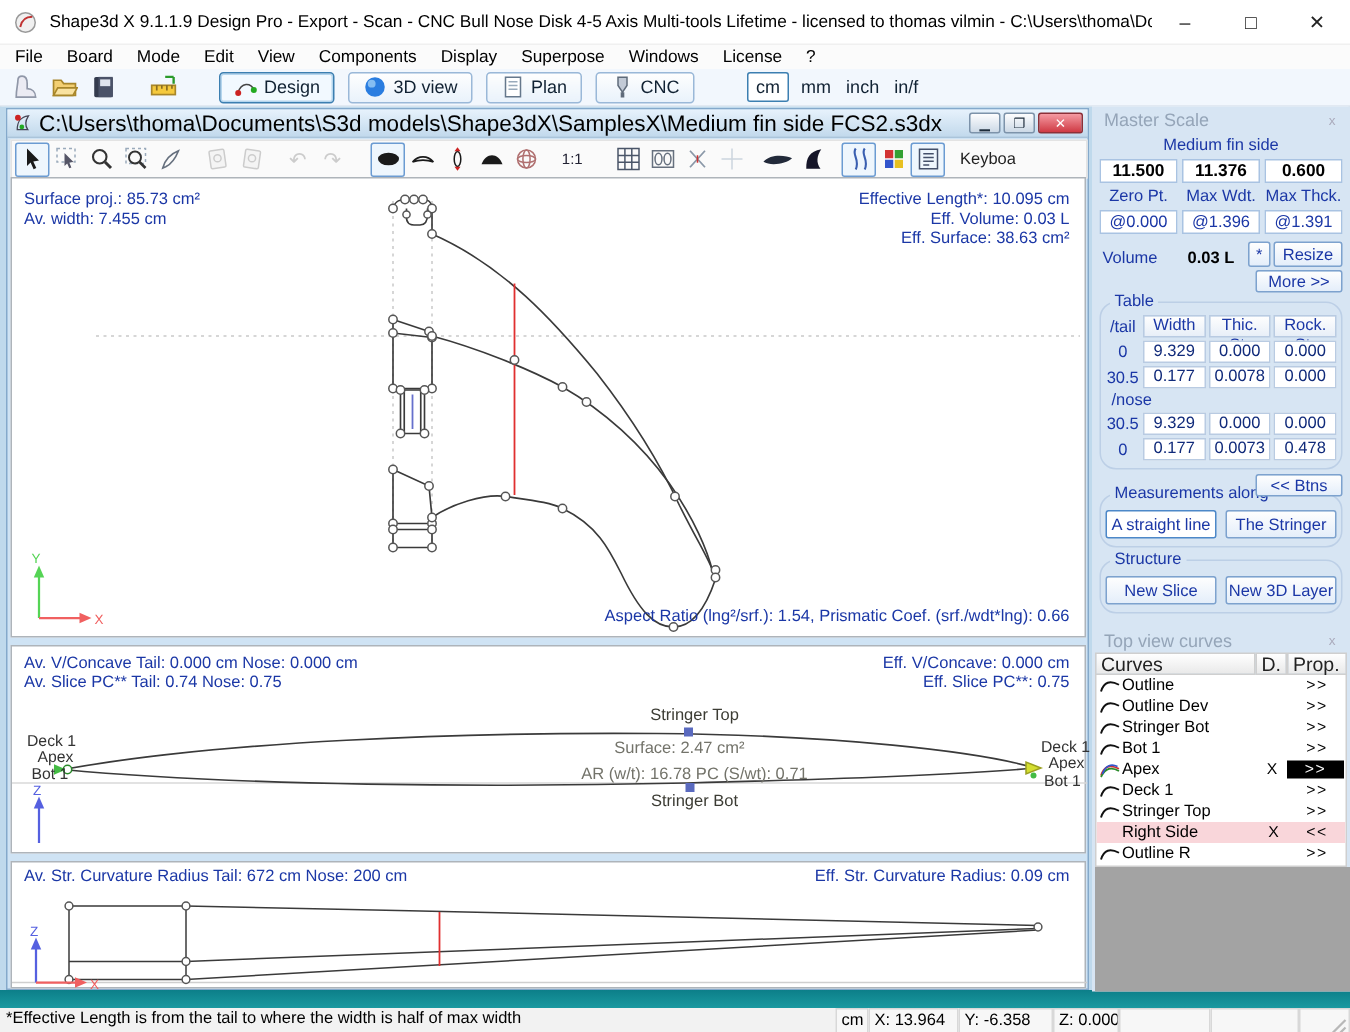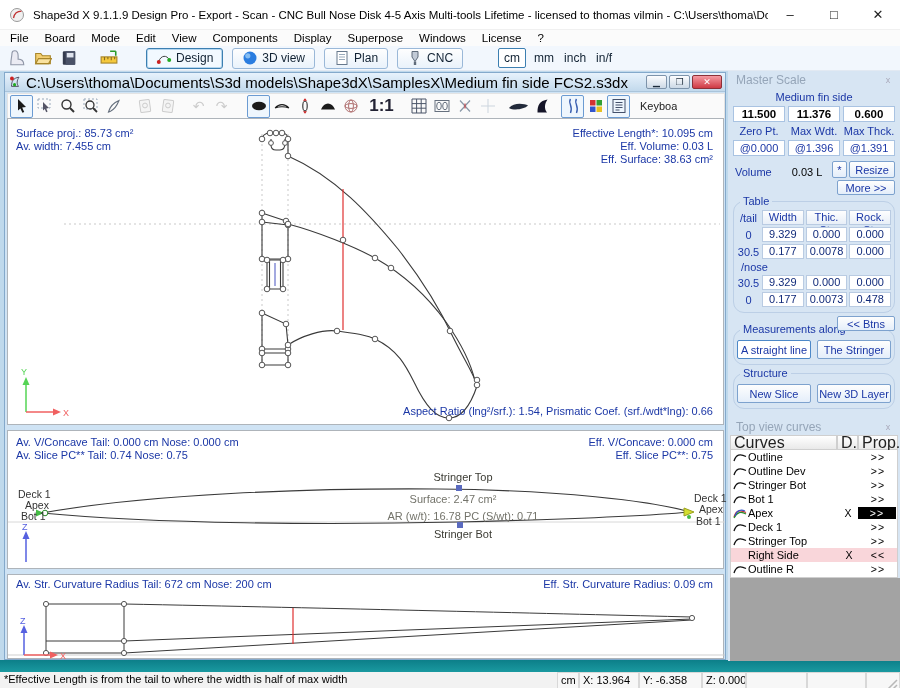--- a/index.html
+++ b/index.html
@@ -27,21 +27,21 @@
 .docwin{position:absolute;left:4px;top:72px;width:722px;height:588px;background:#cfe3f4;border:1px solid #84a9cb}
 .doc-titlebar{position:absolute;top:0;left:0;right:0;height:19px;background:linear-gradient(#e7f2fc,#c2d9ec);display:flex;align-items:center;padding:0 3px;border-bottom:1px solid #aac4da}
 .doc-title{font-size:15px;margin-left:4px;white-space:nowrap;overflow:hidden;flex:1}
 .dbtn{width:21px;height:14px;margin-left:2px;border:1px solid #7d93aa;border-radius:2px;background:linear-gradient(#fdfdfe,#ccd9e6);display:flex;align-items:center;justify-content:center;font-size:9px;color:#1c2b3a}
 .dbtn.close{background:linear-gradient(#f59aa2,#cf3a44);border-color:#8c3038;color:#fff;width:30px}
 .doc-toolbar{position:absolute;top:20px;left:2px;width:718px;height:26px;background:#fafafa;border:1px solid #e3e3e3;display:flex;align-items:center;padding-left:2px}
 .tbtn{width:23px;height:23px;display:flex;align-items:center;justify-content:center;border:1px solid transparent;flex:0 0 auto}
 .tbtn.sel{border:1px solid #6b9bd2;background:#eef6fd;border-radius:2px}
 .tbtn.g8{margin-left:8px}.tbtn.g14{margin-left:14px}
 .kbd-hint{margin-left:10px;font-size:11px;color:#222;white-space:nowrap;overflow:hidden}
-.one2one{font-weight:bold;font-size:17px;color:#223}
+.one2one{font-weight:normal;font-size:10px;color:#223}
 
 .pane{position:absolute;left:2px;width:717px;background:#fff;border:1px solid #aeb4ba}
 .pane-top{top:45px;height:307px}
 .pane-mid{top:357px;height:139px}
 .pane-bot{top:501px;height:85px}
 .pane svg{position:absolute;top:0;left:0}
 .ann{position:absolute;color:#1b37a6;font-size:11px;line-height:13px;white-space:nowrap}
 .ann.r{text-align:right}
 .glabel{position:absolute;font-size:11px;color:#3c3c34;white-space:nowrap}
 .gsub{position:absolute;font-size:11px;color:#73736a;white-space:nowrap}
@@ -50,40 +50,40 @@
 .sidebar{position:absolute;left:728px;top:71px;width:172px;height:590px;background:#d7e5f3;display:flex;flex-direction:column}
 .sp-title{height:16px;display:flex;align-items:center;padding:2px 6px 0 8px;color:#95a5b8;font-size:12px}
 .sp-close{margin-left:auto;width:12px;height:12px;font-size:9px;color:#aab;display:flex;align-items:center;justify-content:center}
 .ms-name{text-align:center;color:#1b37a6;margin-top:4px;font-size:11px}
 .row3{display:flex;gap:3px;margin:3px 5px 0 5px}
 .row3>div{flex:1;text-align:center}
 .cellbox{background:#fff;border:1px solid #a9c3e2;height:16px;line-height:14px}
 .dims b{font-size:11.5px}
 .navyl{color:#1b37a6}
 .vol-row{display:flex;align-items:flex-end;margin:5px 5px 0 7px}
-.vol-val{font-weight:normal;margin-left:20px}
+.vol-val{font-weight:bold;margin-left:20px}
 .btn{border:1px solid #7da2ce;border-radius:2px;background:linear-gradient(#fefefe,#e4eefa);color:#1b37a6;display:flex;align-items:center;justify-content:center;font-size:11px}
 .btn.star{width:15px;height:17px;margin-left:auto}
 .btn.resize{width:46px;height:17px;margin-left:2px}
 .btn.more{width:58px;height:15px;margin:2px 5px 0 auto}
 .groupbox{border:1px solid #bccfe6;border-radius:11px;margin:2px 5px 0 5px;position:relative;padding:6px 3px 5px 3px}
 .grouplbl{position:absolute;top:-7px;left:6px;background:#d7e5f3;padding:0 3px;color:#1b37a6}
 .tbl-row{display:flex;gap:2px;margin-top:2px;align-items:center}
 .tbl-lbl{width:23px;color:#1b37a6;text-align:center;flex:0 0 auto}
 .tbl-h{flex:1;text-align:center;color:#1b37a6;background:linear-gradient(#fefefe,#e8eff8);border:1px solid #b9cbe2;height:15px;line-height:13px}
 .tbl-c{flex:1;text-align:center;color:#102a7a;background:#fff;border:1px solid #b9cbe2;height:15px;line-height:13px}
 .nose-lbl{color:#1b37a6;margin:2px 0 0 4px}
 .btn.btns{width:58px;height:15px;margin:3px 5px -4px auto;position:relative;z-index:2}
 .two-btn{display:flex;gap:6px;margin-top:4px}
 .two-btn .btn{flex:1;height:19px}
 .btn.selw{background:#fff;border:1px solid #4d88c8}
 
 .tc{margin-top:9px;display:flex;flex-direction:column;flex:1}
 .lc-head{display:flex;margin:1px 2px 0 2px}
-.lc-h{background:linear-gradient(#ffffff,#e9e9e9);border:1px solid #cfcfcf;font-size:16px;color:#222;padding:0 3px;height:15px;line-height:13px}
+.lc-h{background:linear-gradient(#ffffff,#e9e9e9);border:1px solid #cfcfcf;font-size:13px;color:#222;padding:0 3px;height:15px;line-height:13px}
 .lc-h.c1{flex:1}.lc-h.c2{width:21px}.lc-h.c3{width:40px}
 .lc-body{background:#fff;border:1px solid #cfcfcf;border-top:none;margin:0 2px;flex:0 0 auto;height:128px;overflow:hidden}
 .lc-row{display:flex;align-items:center;height:14px;padding-left:2px}
 .lc-row.pink{background:#f9d6da}
 .lc-ic{width:15px;height:12px;flex:0 0 auto}
 .lc-name{flex:1;font-size:11px;white-space:nowrap;overflow:hidden}
 .lc-d{width:20px;text-align:center;font-size:10.5px}
 .lc-p{width:38px;text-align:center;font-size:10.5px;letter-spacing:1px}
 .lc-p.blk{background:#000;color:#fff;margin-right:1px}
 .filler{flex:1;background:#a3a3a3;margin:0 0 0 2px}

